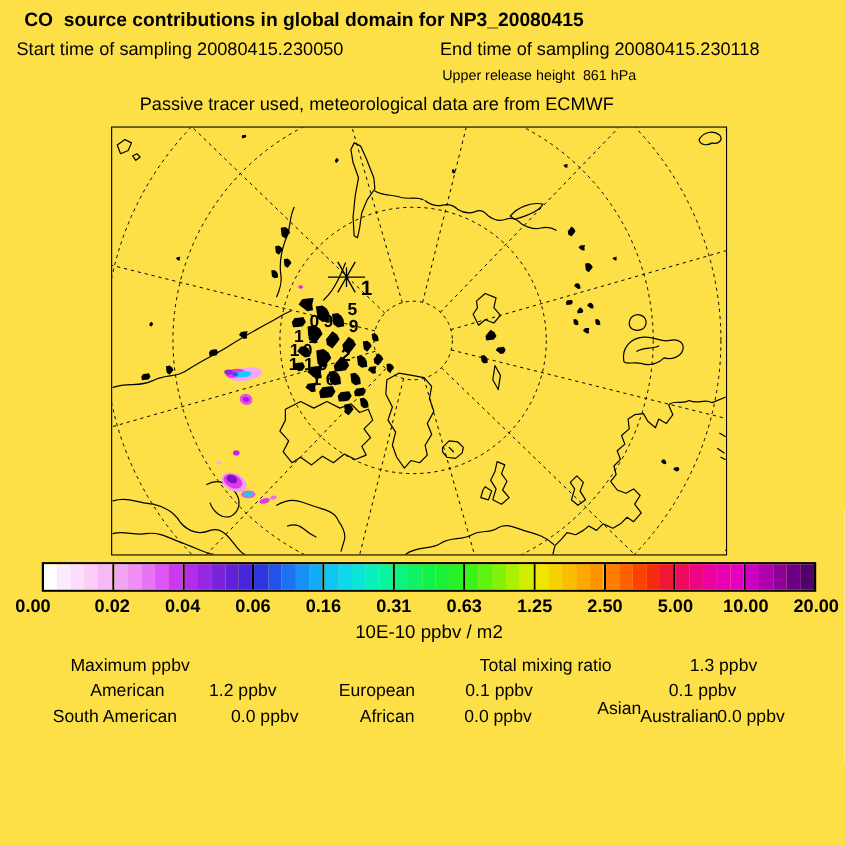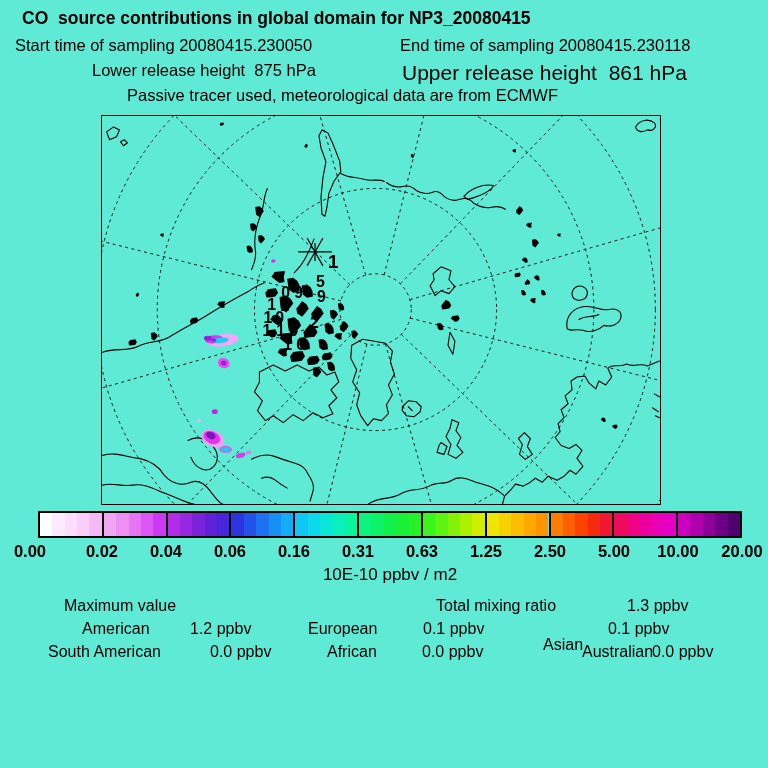--- a/index.html
+++ b/index.html
@@ -1,44 +1,43 @@
 <!DOCTYPE html>
 <html><head>
 <meta charset="utf-8">
 <style>
   html,body{margin:0;padding:0;background:#fff;}
-  #canvas{position:relative;width:768px;height:768px;background:#5eead4;overflow:hidden;
+  #canvas{position:relative;width:768px;height:768px;background:#fde047;overflow:hidden;
           font-family:"Liberation Sans",sans-serif;color:#000;}
   .hline{position:absolute;white-space:pre;}
   #title{left:22px;top:8px;font-size:17.5px;font-weight:700;}
   #l2a{left:15px;top:36px;font-size:16.5px;}
   #l2b{left:400px;top:36px;font-size:16.5px;}
   #l3a{left:92px;top:61px;font-size:16.5px;}
-  #l3b{left:402px;top:61px;font-size:21px;}
+  #l3b{left:402px;top:61px;font-size:13px;}
   #l4{left:127px;top:86px;font-size:16.5px;}
   #map{position:absolute;left:101px;top:115px;width:558px;height:388px;border:1.6px solid #000;}
   #mapsvg{position:absolute;left:0;top:0;}
   #cbar{position:absolute;left:38px;top:511px;width:704px;height:27px;border:2.2px solid #000;box-sizing:border-box;display:flex;}
   .cseg{height:100%;display:flex;border-right:2.2px solid #000;flex:1 1 0;}
   .cseg:last-child{border-right:none;}
   .ccell{flex:1 1 0;height:100%;}
   .tick{position:absolute;top:542px;width:64px;text-align:center;font-size:16.5px;font-weight:700;}
   #units{position:absolute;left:240px;top:565px;width:300px;text-align:center;font-size:17px;}
   .srow{position:absolute;left:0;top:0;width:768px;height:18px;}
   .srow span{position:absolute;font-size:16px;white-space:pre;}
 </style>
 </head>
 <body>
 
 <div id="canvas">
 
   <div id="title" class="hline">CO  source contributions in global domain for NP3_20080415</div>
   <div id="l2a" class="hline">Start time of sampling 20080415.230050</div>
   <div id="l2b" class="hline">End time of sampling 20080415.230118</div>
-  <div id="l3a" class="hline">Lower release height  875 hPa</div>
   <div id="l3b" class="hline">Upper release height  861 hPa</div>
   <div id="l4" class="hline">Passive tracer used, meteorological data are from ECMWF</div>
 
   <div id="map">
     <svg id="mapsvg" width="558" height="388" viewBox="0 0 561 391">
       <g id="graticule">
           <circle cx="275" cy="195" r="36" fill="none" stroke="#000" stroke-width="0.9" stroke-dasharray="3 3.5"></circle>
           <circle cx="275" cy="195" r="122" fill="none" stroke="#000" stroke-width="0.9" stroke-dasharray="3 3.5"></circle>
           <circle cx="275" cy="195" r="220" fill="none" stroke="#000" stroke-width="0.9" stroke-dasharray="3 3.5"></circle>
           <circle cx="275" cy="195" r="282" fill="none" stroke="#000" stroke-width="0.9" stroke-dasharray="3 3.5"></circle>
@@ -299,21 +298,21 @@
       <div class="tick" style="left: 390px;">0.63</div>
       <div class="tick" style="left: 454px;">1.25</div>
       <div class="tick" style="left: 518px;">2.50</div>
       <div class="tick" style="left: 582px;">5.00</div>
       <div class="tick" style="left: 646px;">10.00</div>
       <div class="tick" style="left: 710px;">20.00</div>
     </div>
   <div id="units">10E-10 ppbv / m2</div>
 
   <div class="srow" style="top:597px" id="stat1">
-      <span style="left: 64px;">Maximum value</span>
+      <span style="left: 64px;">Maximum ppbv</span>
       <span style="left: 436px;">Total mixing ratio</span>
       <span style="left: 627px;">1.3 ppbv</span>
     </div>
   <div class="srow" style="top:620px" id="stat2">
       <span style="left: 82px;">American</span>
       <span style="left: 190px; text-align: right;">1.2 ppbv</span>
       <span style="left: 308px;">European</span>
       <span style="left: 423px;">0.1 ppbv</span>
       <span style="left: 543px; margin-top: 16px;">Asian</span>
       <span style="left: 608px;">0.1 ppbv</span>

